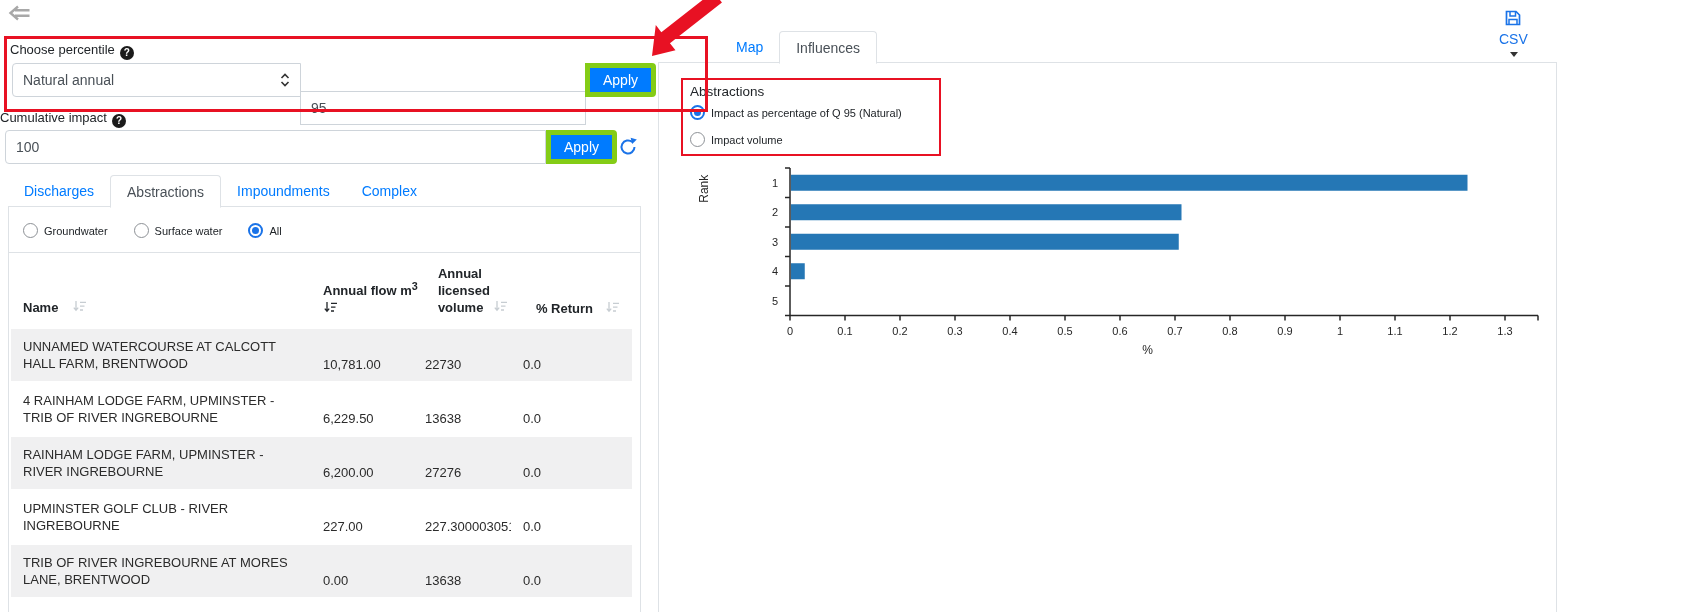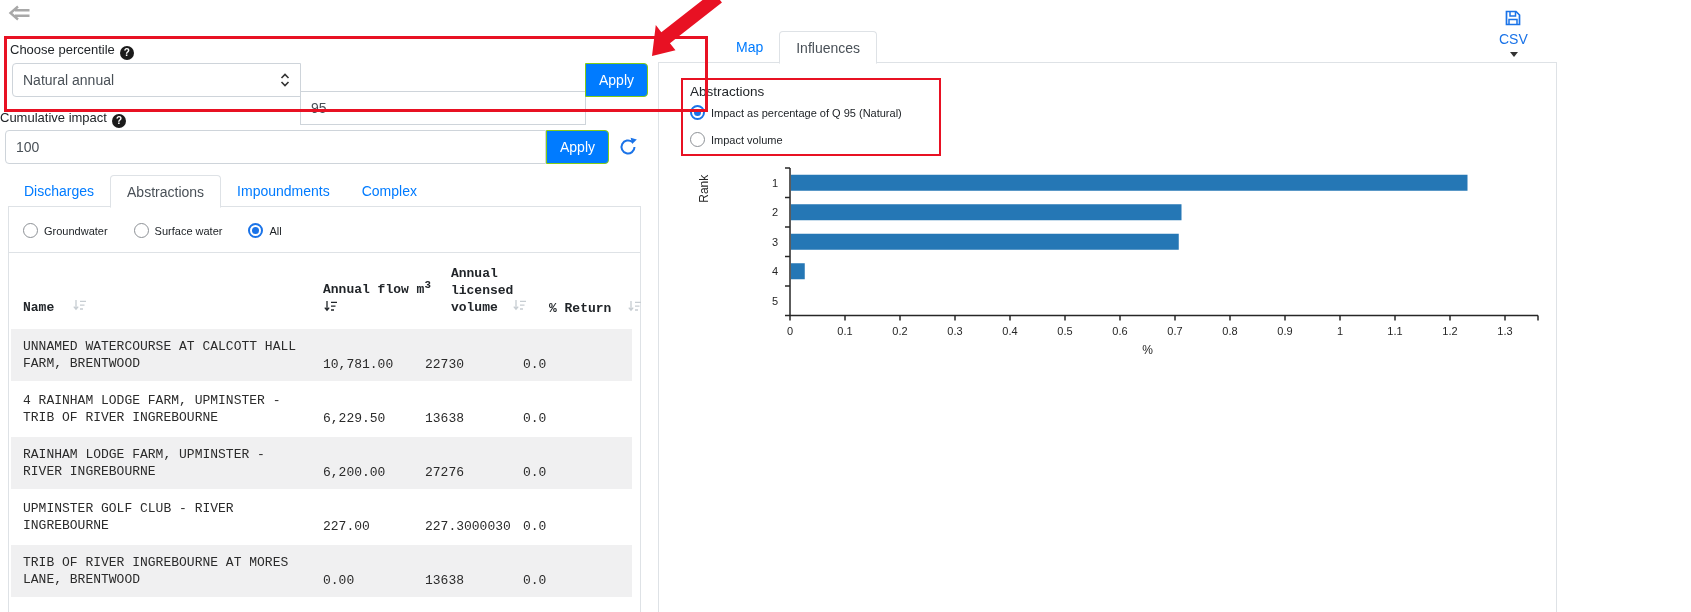--- a/index.html
+++ b/index.html
@@ -12,21 +12,21 @@
              color:#fff;font-size:10px;font-weight:bold;text-align:center;line-height:14px;
              vertical-align:-2px;margin-left:5px;cursor:pointer;}
   .sort-icon{display:inline-block;color:#c7cdd2;vertical-align:-1px;}
   .sort-icon.checked{color:#212529;}
 
   
   .ctl{box-sizing:border-box;height:34px;border:1px solid #ced4da;background:#fff;
        font-family:inherit;font-size:14px;color:#495057;padding:0 10px;}
   .sel{border-radius:4px 0 0 4px;display:flex;align-items:center;justify-content:space-between;cursor:pointer;}
   input.ctl{outline:none;}
-  .btn{box-sizing:border-box;height:34px;background:#007bff;border:1px solid #84cc16;color:#fff;
+  .btn{box-sizing:border-box;height:34px;background:#007bff;border:5px solid #84cc16;color:#fff;
        font-family:inherit;font-size:14px;border-radius:0 4px 4px 0;cursor:pointer;padding:0 13px;}
   .lbl{font-size:13px;color:#212529;}
 
   
   .radio{display:inline-flex;align-items:center;cursor:pointer;font-size:11px;color:#212529;}
   .rdot{box-sizing:border-box;width:15px;height:15px;border-radius:50%;border:1px solid #8d9196;
         background:#fff;margin-right:6px;position:relative;flex:0 0 15px;}
   .rdot.checked{border:2px solid #1a73e8;}
   .rdot.checked::after{content:"";position:absolute;inset:2px;border-radius:50%;background:#1a73e8;}
 
@@ -36,21 +36,21 @@
   .tab.active{color:#495057;background:#fff;border:1px solid #dee2e6;border-bottom:1px solid #fff;
               border-radius:4px 4px 0 0;margin-bottom:-1px;}
 
   .panel-box{box-sizing:border-box;border:1px solid #dee2e6;background:#fff;}
 
   
   .tbl{margin:0 8px 0 2px;}
   .thead{display:flex;align-items:flex-end;padding:12px 0 10px 0;font-weight:bold;font-size:13px;color:#212529;}
   .trow{display:flex;align-items:flex-end;border-top:2px solid #fff;font-size:13px;color:#2b2b2b;}
   .trow.stripe{background:#f0f0f1;}
-  .c{box-sizing:border-box;padding:9px 8px 9px 12px;font-family:Liberation Mono, monospace;}
+  .c{box-sizing:border-box;padding:9px 8px 9px 12px;}
   .c-name{flex:0 0 300px;line-height:17px;}
   .c-flow{flex:0 0 102px;white-space:nowrap;}
   .c-lic{flex:0 0 98px;white-space:nowrap;overflow:hidden;}
   .c-ret{flex:0 0 80px;white-space:nowrap;}
   .thead .c{padding-top:0;padding-bottom:0;}
   .thead .c-lic{white-space:normal;overflow:visible;line-height:17px;}
 
   .divider{height:1px;background:#dee2e6;margin:0;}
 
   

